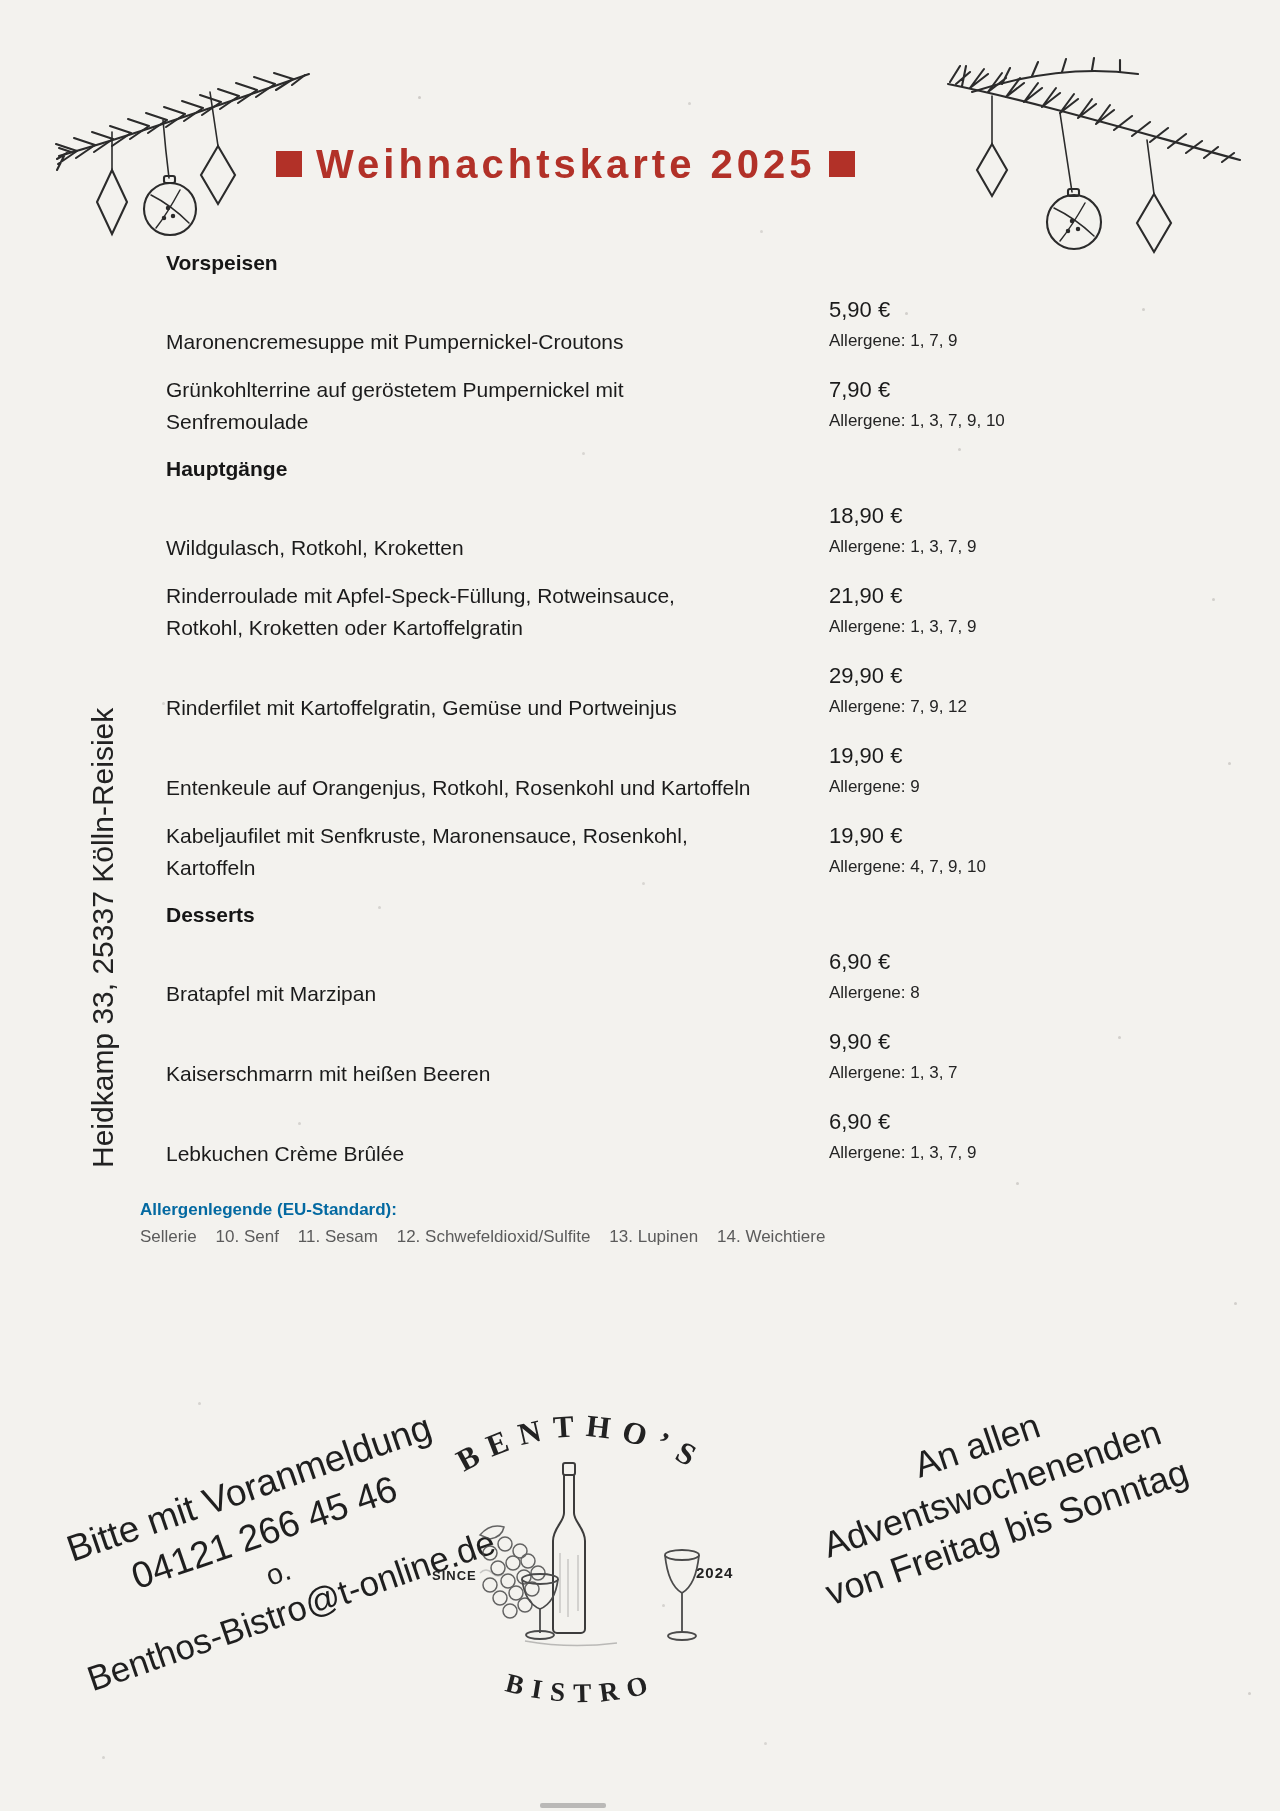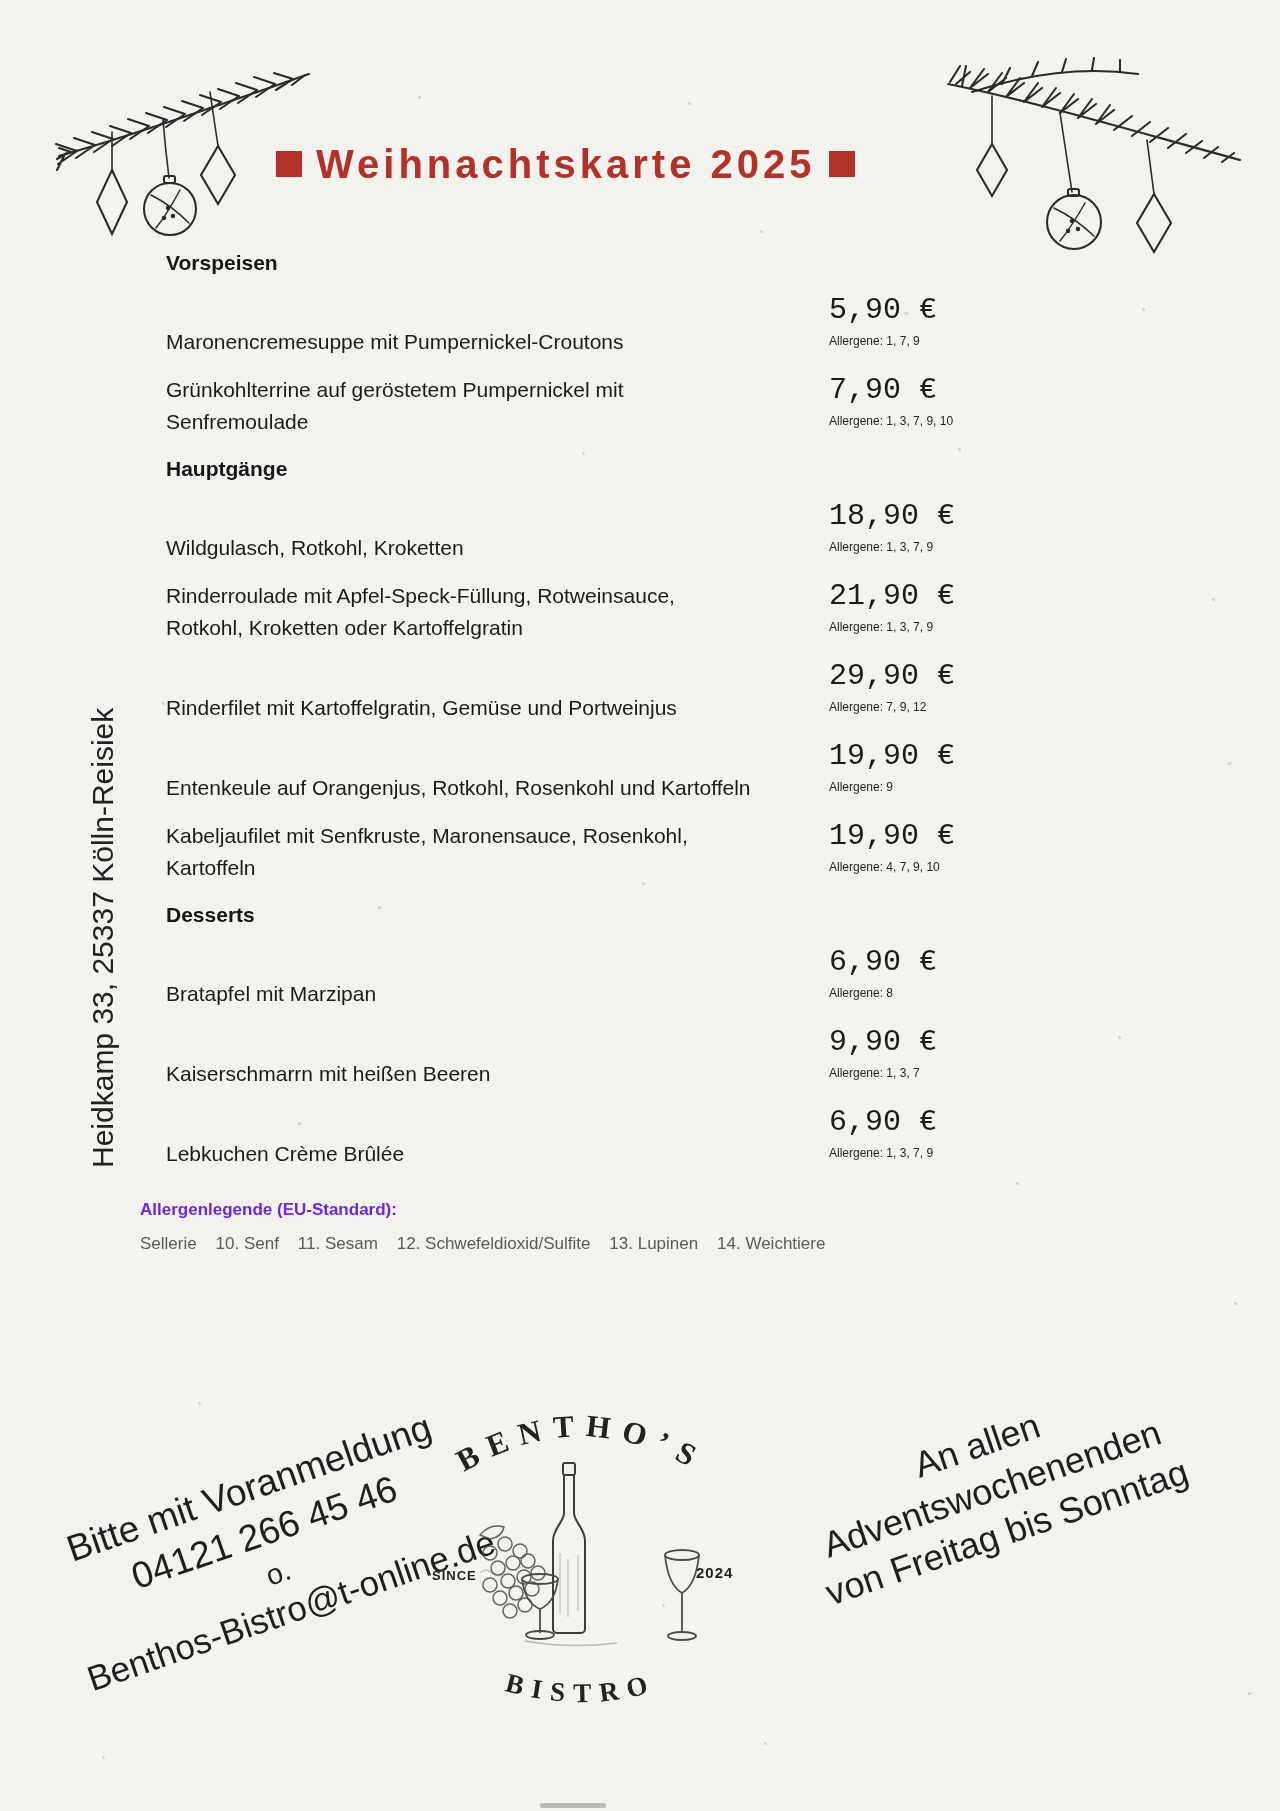--- a/index.html
+++ b/index.html
@@ -33,27 +33,27 @@
 
   
   .address{position:absolute;left:86px;top:1168px;transform:rotate(-90deg);transform-origin:0 0;
            font-size:30px;color:#222;white-space:nowrap;}
 
   
   .menu{position:absolute;left:166px;top:250px;width:890px;}
   .m-heading{font-size:21px;font-weight:700;height:30px;line-height:26px;margin-bottom:16px;color:#161616;}
   .m-item{display:grid;grid-template-columns:663px 220px;grid-template-rows:31px auto;margin-bottom:20px;}
   .c-n1{grid-column:1;grid-row:1;font-size:21px;line-height:28px;white-space:nowrap;}
-  .c-pr{grid-column:2;grid-row:1;font-size:30px;line-height:28px;white-space:nowrap;font-family:Liberation Mono, monospace;}
+  .c-pr{grid-column:2;grid-row:1;font-size:22px;line-height:28px;white-space:nowrap;}
   .c-n2{grid-column:1;grid-row:2;font-size:21px;line-height:29px;white-space:nowrap;}
-  .c-al{grid-column:2;grid-row:2;font-size:12px;line-height:28px;white-space:nowrap;color:#242424;}
+  .c-al{grid-column:2;grid-row:2;font-size:17px;line-height:28px;white-space:nowrap;color:#242424;}
 
   
   .legend{position:absolute;left:140px;top:1200px;width:930px;}
-  .legend-h{font-size:17px;font-weight:700;color:#6d28d9;margin-bottom:12px;}
+  .legend-h{font-size:17px;font-weight:700;color:#0369a1;margin-bottom:5px;}
   .legend-line{font-size:17px;line-height:24.5px;color:#5b5b5b;white-space:pre;}
 
   
   .reserve{position:absolute;left:55px;top:1462px;width:430px;transform:rotate(-19deg);text-align:center;color:#1f1f1f;}
   .reserve .l1{font-size:37px;line-height:46px;}
   .reserve .l2{font-size:37px;line-height:48px;}
   .reserve .l3{font-size:29px;line-height:36px;}
   .reserve .l4{font-size:35px;line-height:44px;}
   .advent{position:absolute;left:752px;top:1420px;width:480px;transform:rotate(-19deg);
           text-align:center;font-size:36px;line-height:46px;color:#1f1f1f;}

